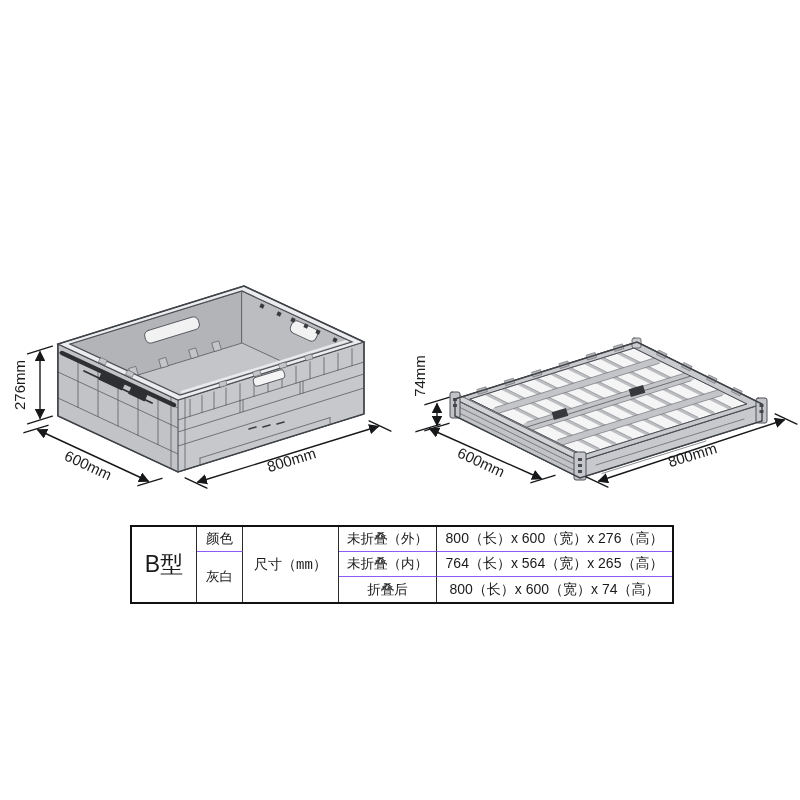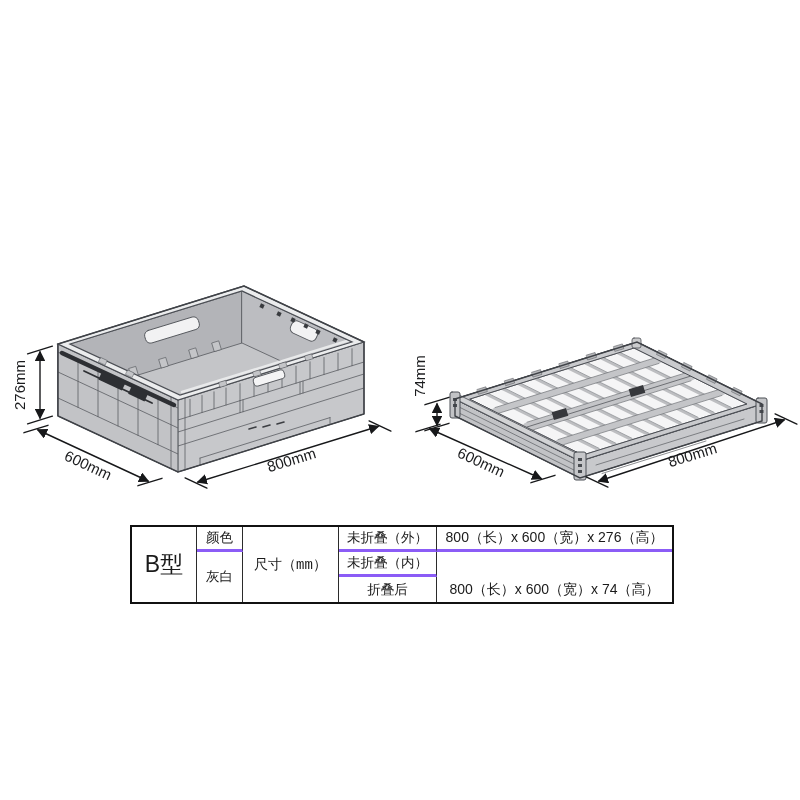--- a/index.html
+++ b/index.html
@@ -11,21 +11,21 @@
   .dim-text{font-size:15px;fill:#1b1c1e;}
   
   #spec-table{
     position:absolute;left:130px;top:525px;width:544px;height:79px;
     box-sizing:border-box;border:2px solid #111;
     display:grid;grid-template-columns:65px 46px 96px 98px 1fr;
     grid-template-rows:repeat(3,1fr);background:#fff;
   }
   #spec-table .cell{
     display:flex;align-items:center;justify-content:center;
-    border-right:1px solid #2b2b2b;border-bottom:3px solid #8b5cf6;
+    border-right:1px solid #2b2b2b;border-bottom:1px solid #8b5cf6;
     font-size:13.5px;white-space:nowrap;overflow:hidden;
   }
   #spec-table .no-r{border-right:none;}
   #spec-table .no-b{border-bottom:none;}
   .c-model{grid-row:1/4;grid-column:1;font-size:23px !important;font-weight:normal;}
   .c-color-label{grid-row:1;grid-column:2;}
   .c-color-value{grid-row:2/4;grid-column:2;}
   .c-size-label{grid-row:1/4;grid-column:3;font-size:14px !important;font-family:Liberation Mono, monospace;}
   .c-cond1{grid-row:1;grid-column:4;}
   .c-cond2{grid-row:2;grid-column:4;}
@@ -271,15 +271,16 @@
 </svg>
 
 <div id="spec-table">
   <div class="cell c-model no-b">B型</div>
   <div class="cell c-color-label">颜色</div>
   <div class="cell c-color-value no-b">灰白</div>
   <div class="cell c-size-label no-b">尺寸（mm）</div>
   <div class="cell c-cond1">未折叠（外）</div>
   <div class="cell c-val1 no-r">800（长）x 600（宽）x 276（高）</div>
   <div class="cell c-cond2">未折叠（内）</div>
+  <div class="cell c-val2 no-r">764（长）x 564（宽）x 265（高）</div>
   <div class="cell c-cond3 no-b">折叠后</div>
   <div class="cell c-val3 no-r no-b">800（长）x 600（宽）x 74（高）</div>
 </div>
 
 </body></html>

